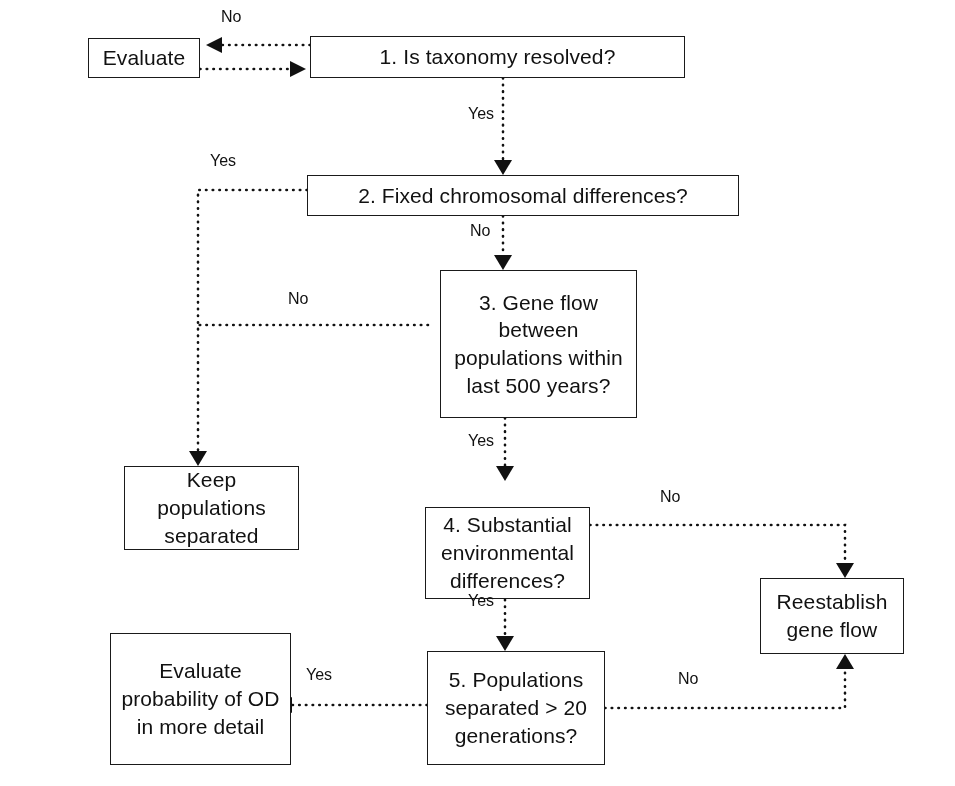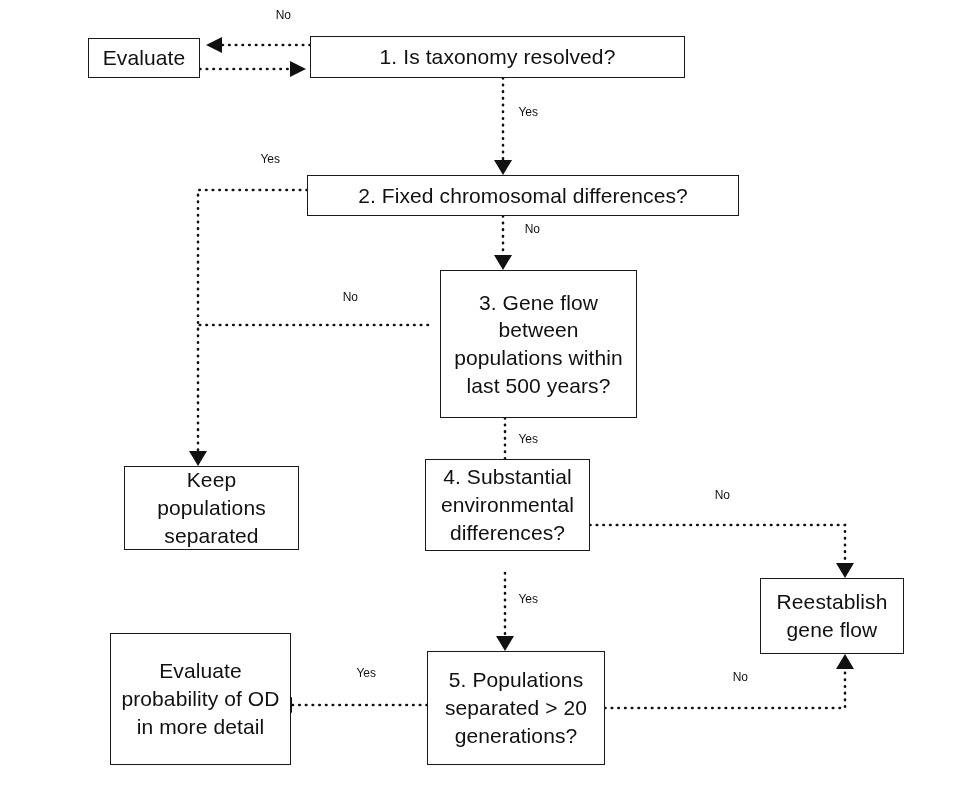--- a/index.html
+++ b/index.html
@@ -32,23 +32,23 @@
     letter-spacing: 0.1px;
     padding: 2px 6px;
     z-index: 3;
   }
   .node span {
     display: block;
     width: 100%;
   }
   .edge-label {
     position: absolute;
-    font-size: 12px;
+    font-size: 16px;
     color: #111111;
-    text-align: right;
+    text-align: left;
     white-space: nowrap;
     z-index: 4;
     background: transparent;
   }
   svg.edges {
     position: absolute;
     left: 0;
     top: 0;
     width: 955px;
     height: 786px;
@@ -121,21 +121,21 @@
   </div>
 
   <div class="node" style="left:428px; top:270px; width:197px; height:148px;margin-left:12px;">
     <span>3. Gene flow between populations within last 500 years?</span>
   </div>
 
   <div class="node" style="left:124px; top:466px; width:175px; height:84px;">
     <span>Keep populations separated</span>
   </div>
 
-  <div class="node" style="left:425px; top:459px; width:165px; height:92px;">
+  <div class="node" style="left:425px; top:507px; width:165px; height:92px;">
     <span>4. Substantial environmental differences?</span>
   </div>
 
   <div class="node" style="left:760px; top:578px; width:144px; height:76px;">
     <span>Reestablish gene flow</span>
   </div>
 
   <div class="node" style="left:110px; top:633px; width:181px; height:132px;">
     <span>Evaluate probability of OD in more detail</span>
   </div>

